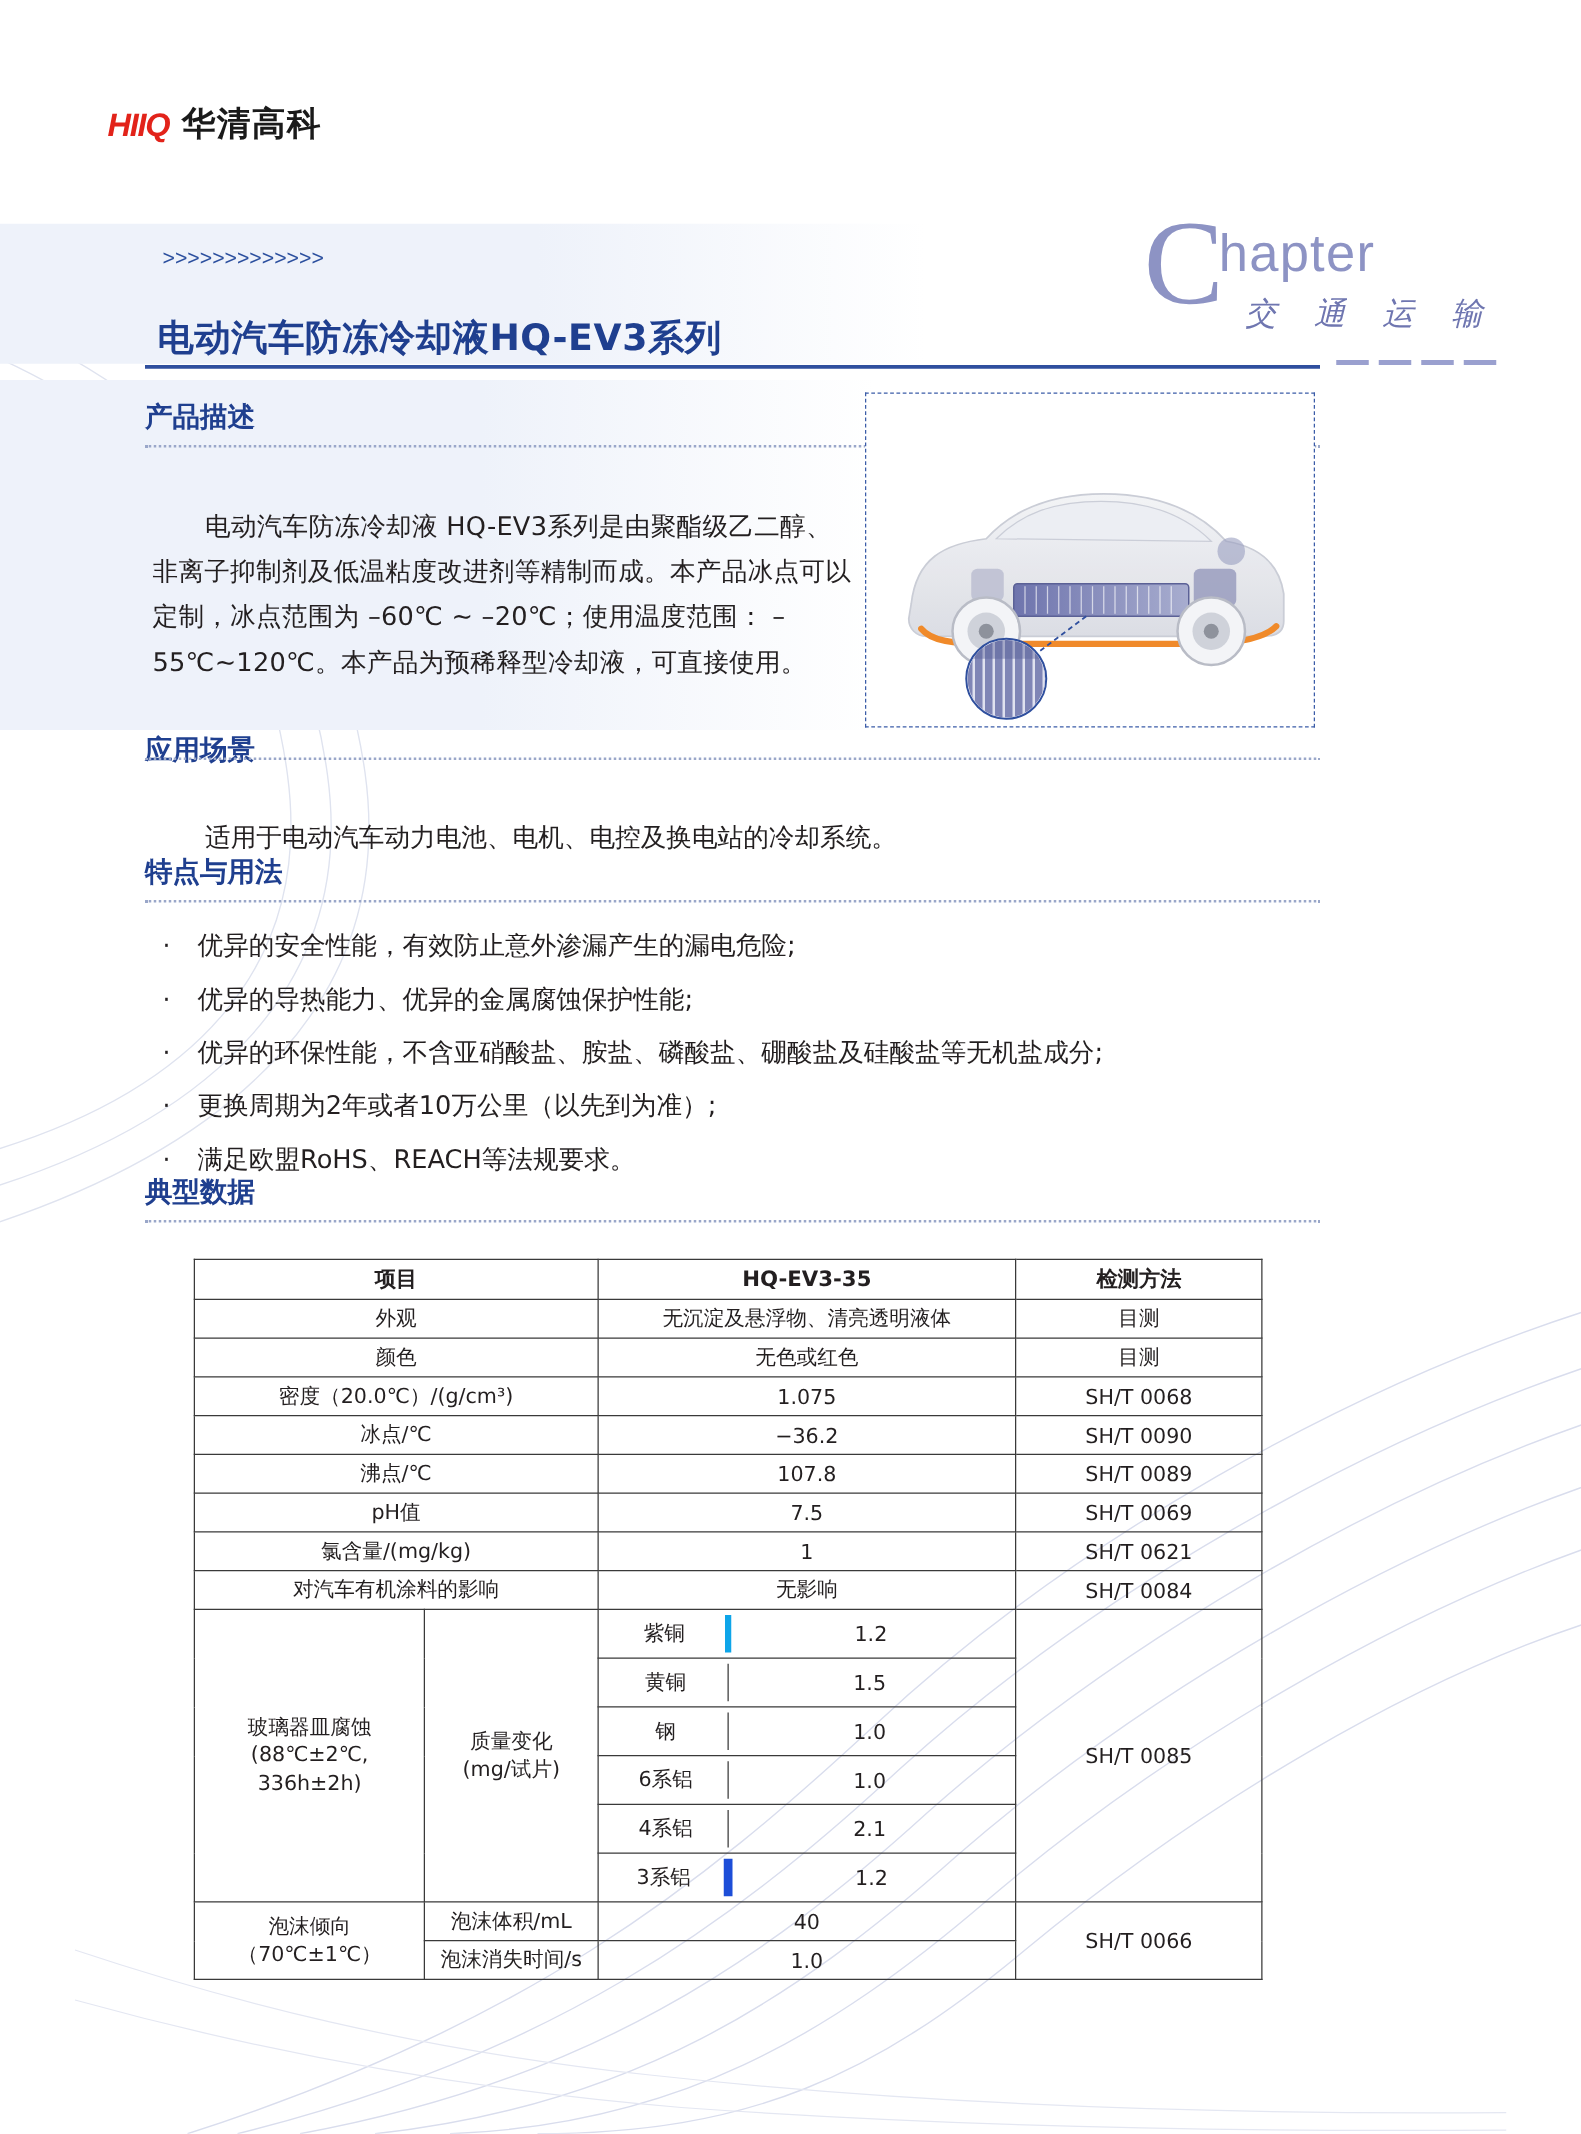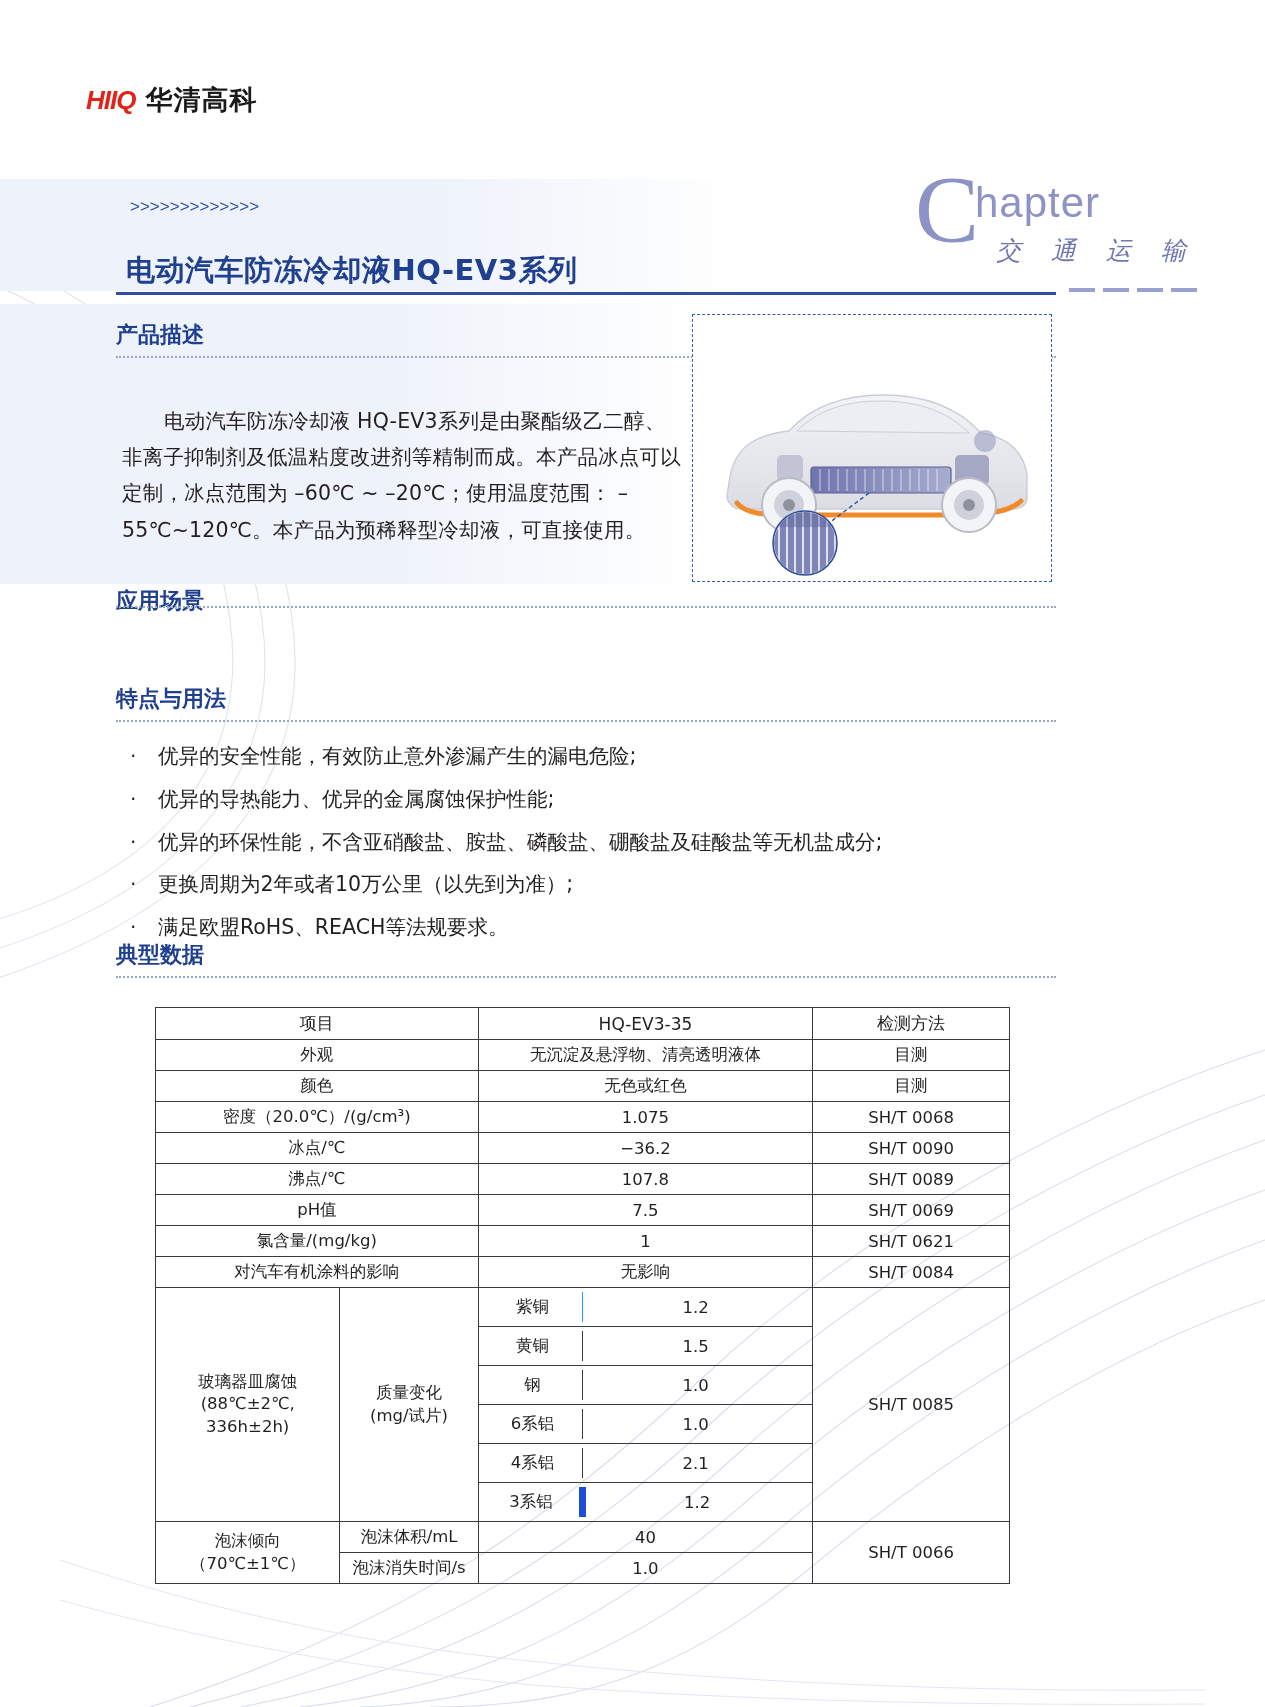--- a/index.html
+++ b/index.html
@@ -259,21 +259,21 @@
   .data-table td, .data-table th {
     border: 1px solid #3a3a3a;
     text-align: center;
     vertical-align: middle;
     padding: 4px 4px;
     height: 26px;
     font-weight: normal;
     background: transparent;
   }
   .data-table thead td {
-    font-weight: normal;
+    font-weight: bold;
     font-size: 17px;
   }
   .col-item { width: 323px; }
   .col-val  { width: 335px; }
   .col-meth { width: 197px; }
   .sub-left { width: 140px; }
   .sub-right { width: 105px; }
   .cell-multiline { line-height: 1.35; }
 
   
@@ -396,20 +396,21 @@
           <line x1="134" y1="196" x2="134" y2="260"></line>
             <line x1="142" y1="196" x2="142" y2="260"></line>
         </g>
         <rect x="80" y="196" width="64" height="16" fill="#5d639a" opacity="0.45"></rect>
       </g>
     </svg>
   </div>
 
   <div class="sec-head" style="left:116px; top:566px;">应用场景</div>
   <div class="dot-rule" style="left:116px; top:582px; width:940px;"></div>
+  <p class="scenario-text">适用于电动汽车动力电池、电机、电控及换电站的冷却系统。</p>
 
   <div class="sec-head" style="left:116px; top:664px;">特点与用法</div>
   <div class="dot-rule" style="left:116px; top:696px; width:940px;"></div>
   <div class="features">
     <div class="feature-item">
       <span class="feature-bullet">·</span>
       <span class="feature-text">优异的安全性能，有效防止意外渗漏产生的漏电危险;</span>
     </div>
     <div class="feature-item">
       <span class="feature-bullet">·</span>
@@ -482,21 +483,21 @@
         <td>SH/T 0084</td>
       </tr>
 
       <tr>
         <td class="sub-left cell-multiline" rowspan="6">玻璃器皿腐蚀<br>(88℃±2℃,<br>336h±2h)</td>
         <td class="sub-right cell-multiline" rowspan="6">质量变化<br>(mg/试片)</td>
         <td>
           <table style="width:100%;border-collapse:collapse;border:none;">
             <tbody>
                 <tr>
-                  <td style="border:none;border-right:1px solid #0ea5e9;width:100px;">紫铜</td>
+                  <td style="border:none;border-right:5px solid #0ea5e9;width:100px;">紫铜</td>
             <td style="border:none;">1.2</td>
                 </tr>
           </tbody>
             </table>
         </td>
         <td class="col-meth" rowspan="6">SH/T 0085</td>
       </tr>
       <tr>
         <td>
           <table style="width:100%;border-collapse:collapse;border:none;">

